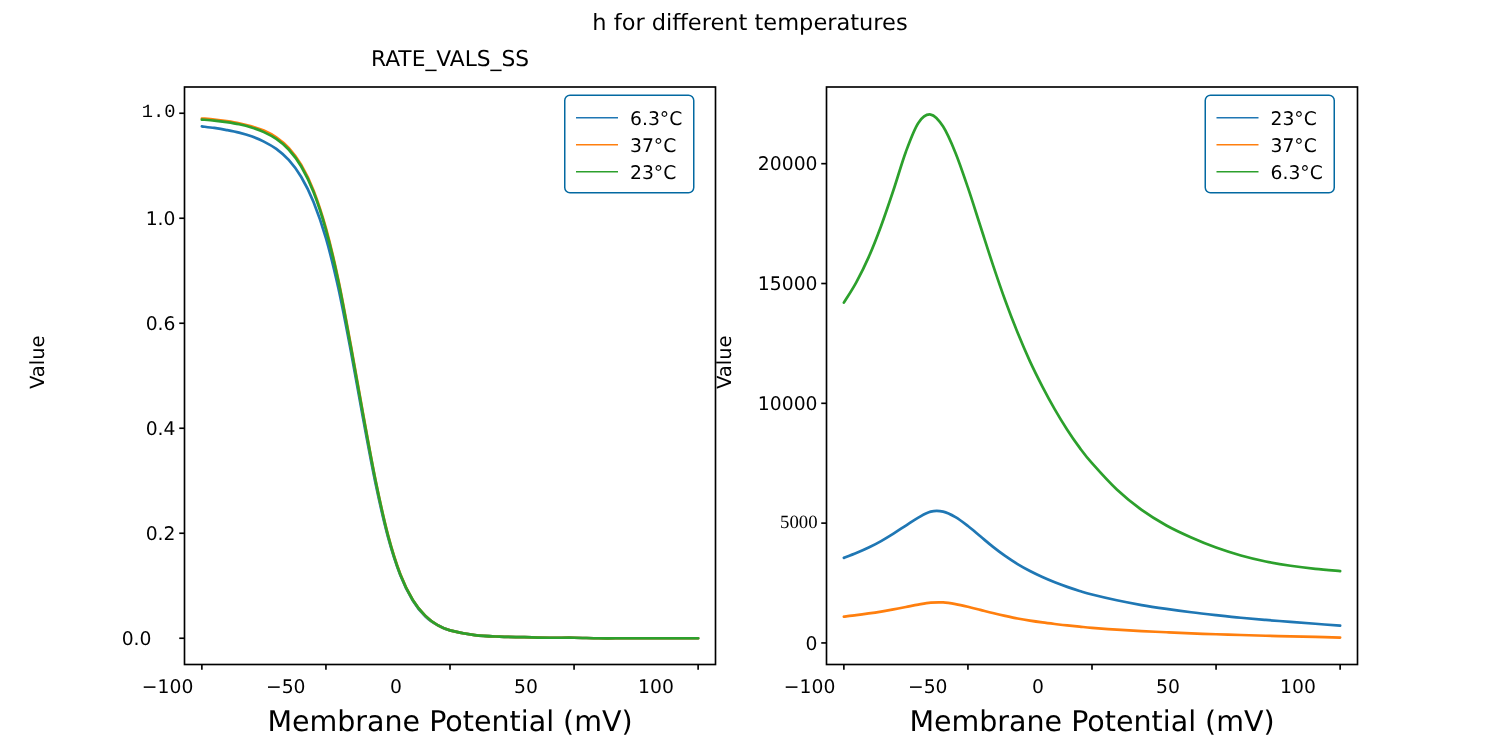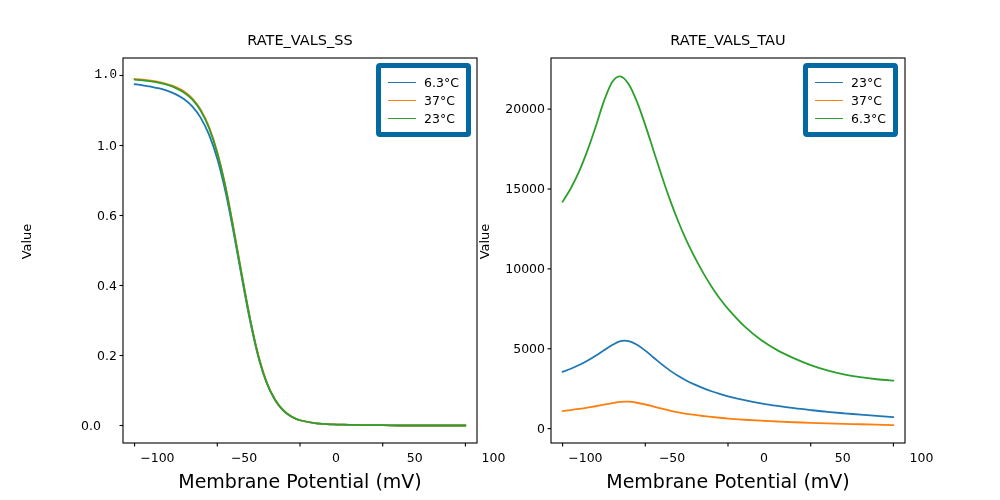--- a/index.html
+++ b/index.html
@@ -49,30 +49,30 @@
     transform: rotate(-90deg);
     text-align: center;
     white-space: nowrap;
   }
   .tick-label {
     position: absolute;
     font-size: 12.5px;
     color: #000;
     white-space: nowrap;
   }
-  .tick-x { text-align: right; }
+  .tick-x { text-align: left; }
   .tick-y { text-align: right; }
   svg { display: block; }
   .spine { stroke: #000000; stroke-width: 1.1; fill: none; }
   .tickmark { stroke: #000000; stroke-width: 1.1; }
   .curve { fill: none; stroke-width: 1.8; stroke-linecap: round; stroke-linejoin: round; }
   .legend-box {
     position: absolute;
     background: #ffffff;
-    border: 5px solid #0369a1;
+    border: 1px solid #0369a1;
     border-radius: 4px;
     padding: 5px 7px 5px 7px;
   }
   .legend-row {
     display: flex;
     align-items: center;
     height: 18px;
   }
   .legend-swatch {
     width: 28px;
@@ -85,20 +85,21 @@
     font-size: 12.5px;
     color: #000;
     white-space: nowrap;
   }
 </style>
 </head>
 <body>
 
 <div id="figure">
 
+  <div class="suptitle">h for different temperatures</div>
 
   <div class="axes-title" style="left:123px; top:32px; width:354px;">RATE_VALS_SS</div>
 
   <svg id="plot-left" style="position:absolute; left:0; top:0;" width="1000" height="500">
       <rect x="123" y="58" width="354" height="385" class="spine"></rect>
       <line x1="134.57943925233644" x2="134.57943925233644" y1="443" y2="446.5" class="tickmark"></line>
       <line x1="217.28971962616822" x2="217.28971962616822" y1="443" y2="446.5" class="tickmark"></line>
       <line x1="300" x2="300" y1="443" y2="446.5" class="tickmark"></line>
       <line x1="382.7102803738318" x2="382.7102803738318" y1="443" y2="446.5" class="tickmark"></line>
       <line x1="465.42056074766356" x2="465.42056074766356" y1="443" y2="446.5" class="tickmark"></line>
@@ -124,21 +125,20 @@
     <div class="legend-row">
       <span class="legend-swatch" style="border-top-color:#ff7f0e;"></span>
       <span class="legend-label">37°C</span>
     </div>
     <div class="legend-row">
       <span class="legend-swatch" style="border-top-color:#2ca02c;"></span>
       <span class="legend-label">23°C</span>
     </div>
   </div>
 
-  <div class="axes-title" style="left:551px; top:32px; width:354px;">RATE_VALS_TAU</div>
 
   <svg id="plot-right" style="position:absolute; left:0; top:0;" width="1000" height="500">
       <rect x="551" y="58" width="354" height="385" class="spine"></rect>
       <line x1="562.5794392523364" x2="562.5794392523364" y1="443" y2="446.5" class="tickmark"></line>
       <line x1="645.2897196261682" x2="645.2897196261682" y1="443" y2="446.5" class="tickmark"></line>
       <line x1="728" x2="728" y1="443" y2="446.5" class="tickmark"></line>
       <line x1="810.7102803738318" x2="810.7102803738318" y1="443" y2="446.5" class="tickmark"></line>
       <line x1="893.4205607476636" x2="893.4205607476636" y1="443" y2="446.5" class="tickmark"></line>
       <line y1="428.62240663900417" y2="428.62240663900417" x1="551" x2="547.5" class="tickmark"></line>
       <line y1="348.746887966805" y2="348.746887966805" x1="551" x2="547.5" class="tickmark"></line>
@@ -179,18 +179,18 @@
       <div class="tick-label tick-y" style="left: 27px; top: 277.5px; width: 90px;">0.4</div>
       <div class="tick-label tick-y" style="left: 27px; top: 207.5px; width: 90px;">0.6</div>
       <div class="tick-label tick-y" style="left: 27px; top: 137.5px; width: 90px;">1.0</div>
       <div class="tick-label tick-y" style="left: 27px; top: 67.5px; width: 90px; font-family: Liberation Mono, monospace;">1.0</div>
       <div class="tick-label tick-x" style="left: 522.579px; top: 450px; width: 80px;">−100</div>
       <div class="tick-label tick-x" style="left: 605.29px; top: 450px; width: 80px;">−50</div>
       <div class="tick-label tick-x" style="left: 688px; top: 450px; width: 80px;">0</div>
       <div class="tick-label tick-x" style="left: 770.71px; top: 450px; width: 80px;">50</div>
       <div class="tick-label tick-x" style="left: 853.421px; top: 450px; width: 80px;">100</div>
       <div class="tick-label tick-y" style="left: 455px; top: 420.622px; width: 90px;">0</div>
-      <div class="tick-label tick-y" style="left: 455px; top: 340.747px; width: 90px;">5000</div>
+      <div class="tick-label tick-y" style="left: 455px; top: 340.747px; width: 90px; font-family: Liberation Serif, serif;">5000</div>
       <div class="tick-label tick-y" style="left: 455px; top: 260.871px; width: 90px;">10000</div>
       <div class="tick-label tick-y" style="left: 455px; top: 180.996px; width: 90px;">15000</div>
       <div class="tick-label tick-y" style="left: 455px; top: 101.12px; width: 90px;">20000</div>
     </div>
 </div>
 
 </body></html>

